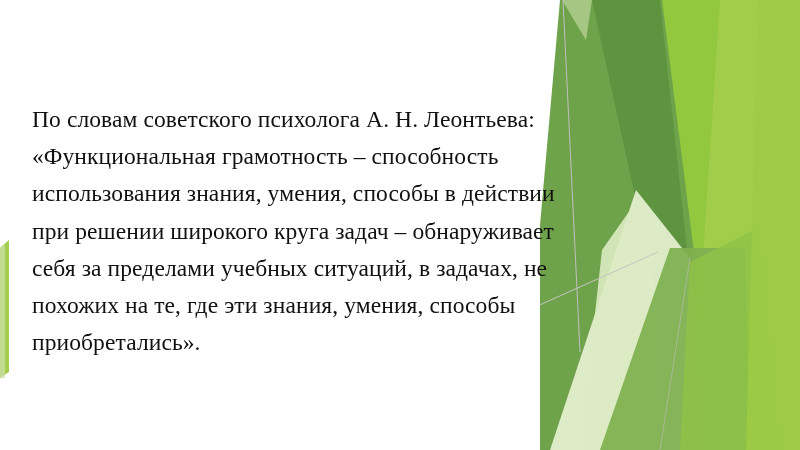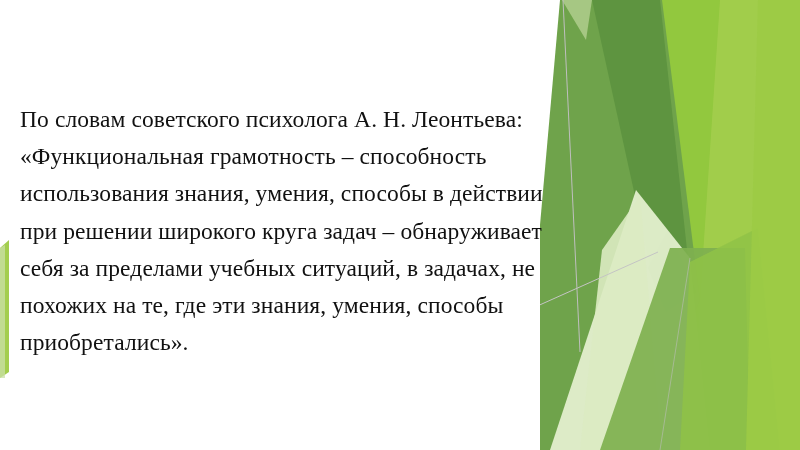--- a/index.html
+++ b/index.html
@@ -28,21 +28,21 @@
     position: absolute;
     top: 0;
     left: 0;
     width: 40px;
     height: 450px;
     pointer-events: none;
   }
   
   #body-text {
     position: absolute;
-    left: 20px;
+    left: 32px;
     top: 101px;
     width: 556px;
     color: #111111;
     font-size: 23.5px;
     line-height: 37.2px;
     letter-spacing: 0.1px;
     text-align: left;
     white-space: pre-wrap;
   }
 </style>

